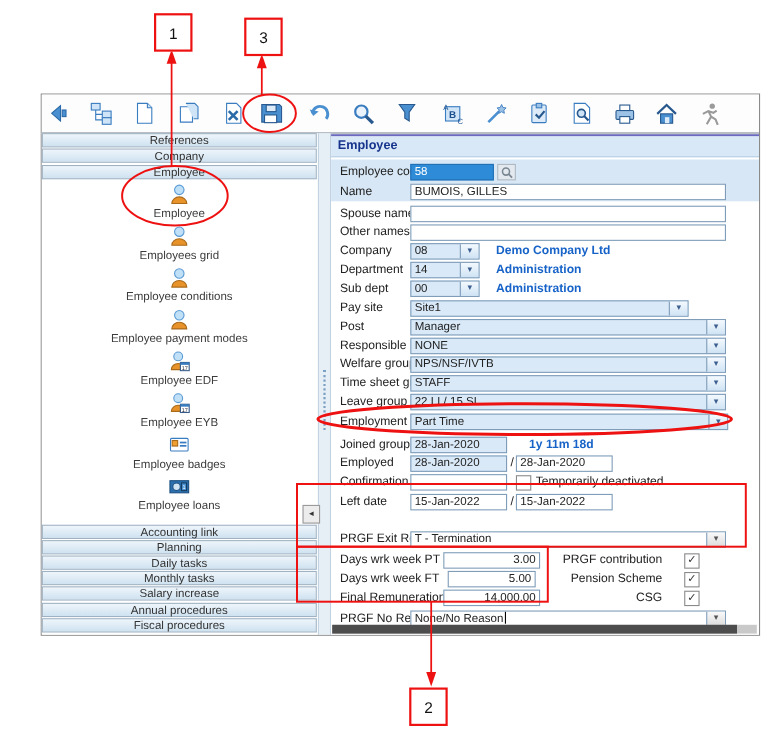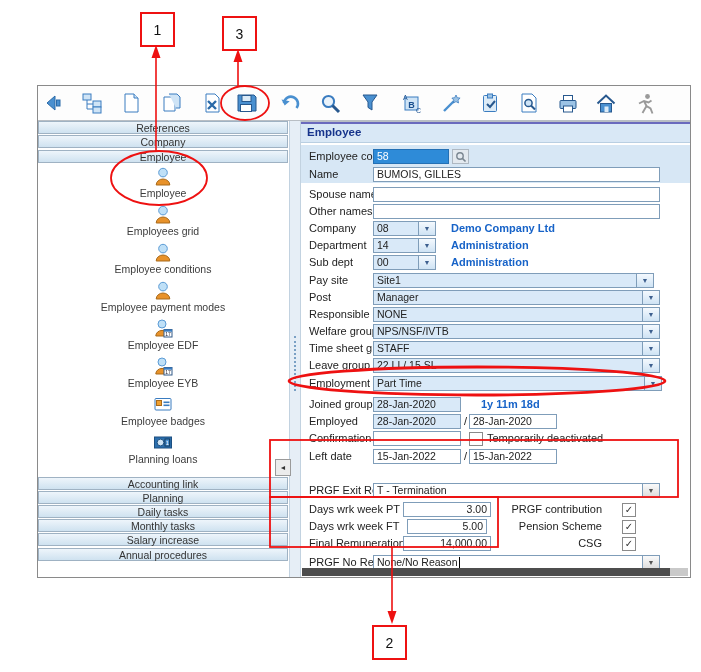--- a/index.html
+++ b/index.html
@@ -302,29 +302,30 @@
     <div class="sitem" style="top:235px;">
       <span><svg width="20" height="20">
             <use href="#i-person-cal"></use>
           </svg></span>
       <span class="silabel">Employee EYB</span>
     </div>
     <div class="sitem" style="top:311px;">
       <span><svg width="20" height="20">
             <use href="#i-loans"></use>
           </svg></span>
-      <span class="silabel">Planning loans</span>
+      <span class="silabel">Employee loans</span>
     </div>
 
     <div class="sbar" style="top:356px;">Accounting link</div>
     <div class="sbar" style="top:370px;">Planning</div>
     <div class="sbar" style="top:384px;">Daily tasks</div>
     <div class="sbar" style="top:398px;">Monthly tasks</div>
     <div class="sbar" style="top:412px;">Salary increase</div>
     <div class="sbar" style="top:427px;">Annual procedures</div>
+    <div class="sbar" style="top:441px;">Fiscal procedures</div>
   </div>
 
   <div class="splitter">
       <span class="grip"></span>
     </div>
   <div class="collapsebtn">◄</div>
 
   <div class="formpanel">
     <div class="ftitle">
         <span>Employee</span>
@@ -378,21 +379,21 @@
       <span class="lbl">Sub dept</span>
       <span class="fld blue combo" style="left:72px;width:63px;">
         <span class="ctext">00</span>
           <span class="cbtn">▼</span>
       </span>
       <span class="desc" style="left:150px;">Administration</span>
     </div>
 
     <div class="frow" style="top:149px;">
       <span class="lbl">Pay site</span>
-      <span class="fld blue combo" style="left:72px;width:281px;">
+      <span class="fld blue combo" style="left:72px;width:253px;">
         <span class="ctext">Site1</span>
           <span class="cbtn">▼</span>
       </span>
     </div>
 
     <div class="frow" style="top:166px;">
       <span class="lbl">Post</span>
       <span class="fld blue combo" style="left:72px;width:287px;">
         <span class="ctext">Manager</span>
           <span class="cbtn">▼</span>

